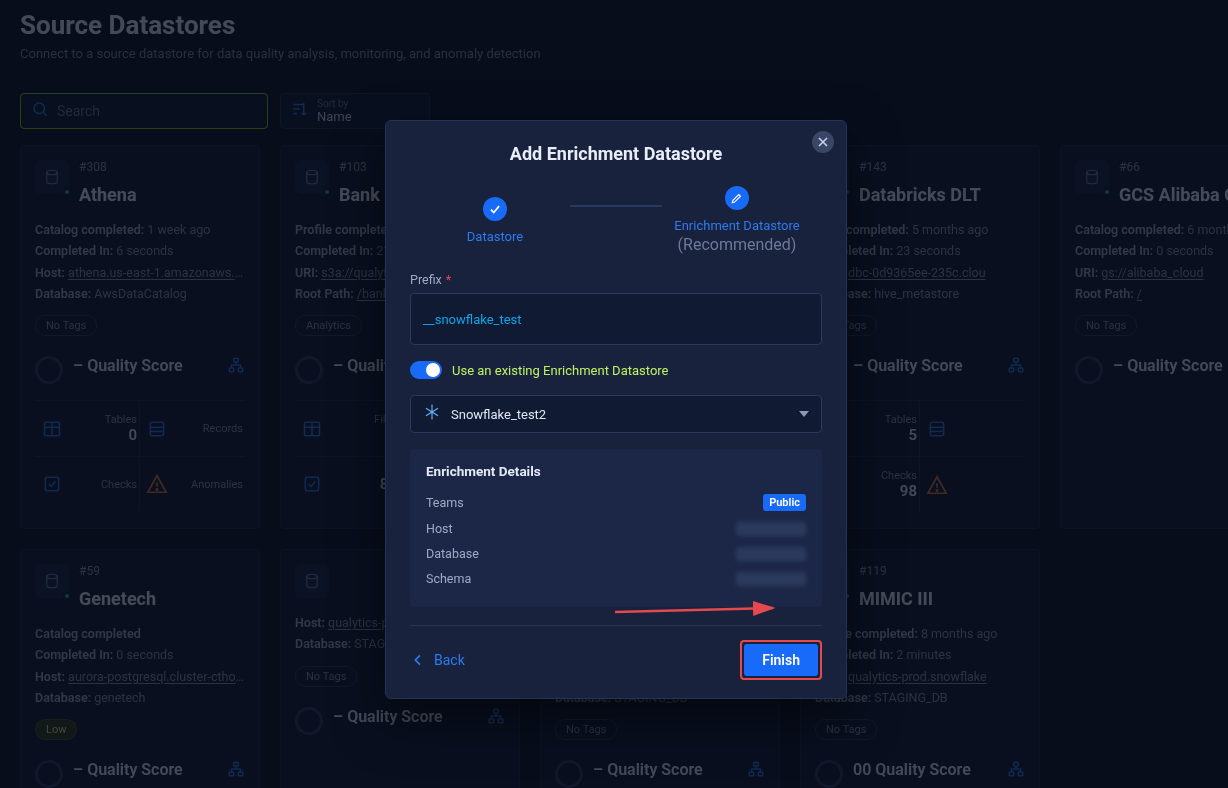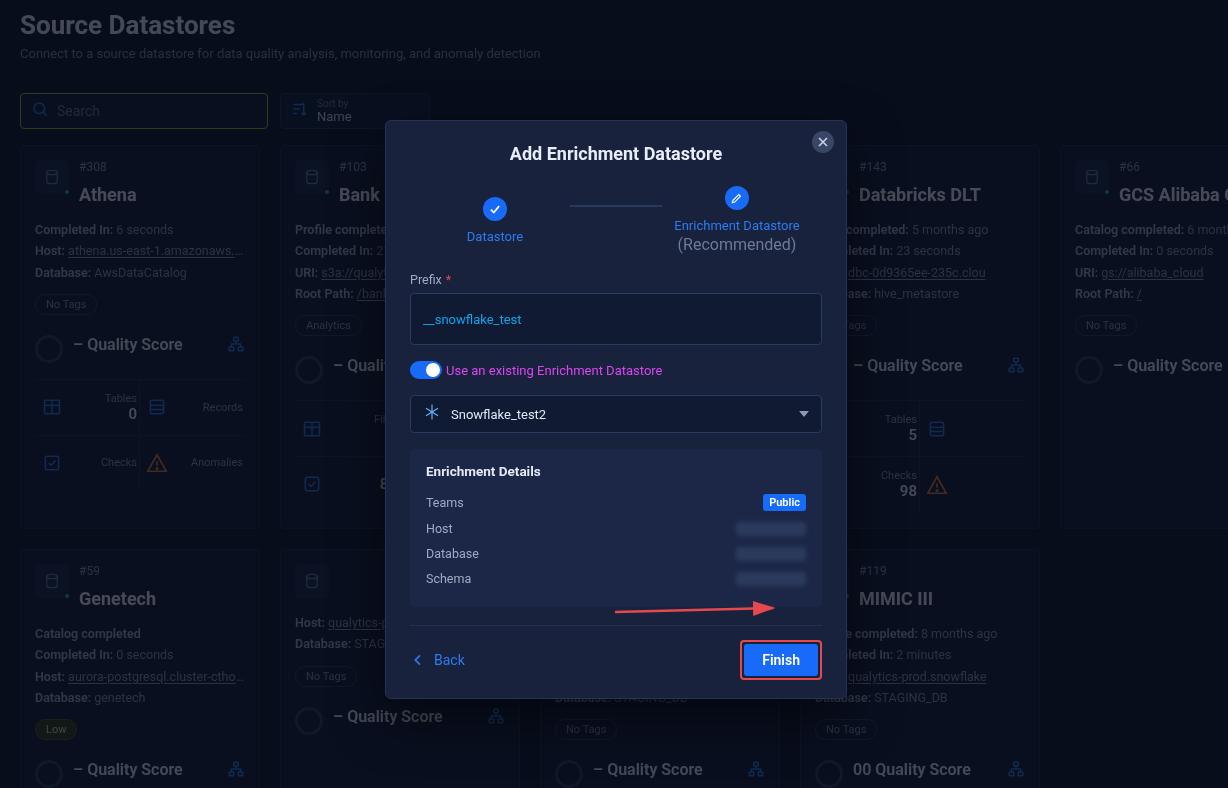--- a/index.html
+++ b/index.html
@@ -67,21 +67,21 @@
   .step .bub { width:24px; height:24px; border-radius:50%; background:#176bf8; display:flex; align-items:center; justify-content:center; color:#fff; }
   .step .bub svg { width:14px; height:14px; }
   .step .slabel { color:#2e7bf0; font-size:13px; margin-top:8px; }
   .step .srec   { color:#6c7a99; font-size:16px; margin-top:2px; }
   .step-line { flex:1; height:2px; background:#2a3a5e; margin-top:-28px; }
 
   .form { padding:18px 24px 0 24px; }
   .flabel { font-size:12.5px; color:#9fabc4; margin-bottom:6px; }
   .flabel .req { color:#e5484d; margin-left:4px; }
   .input { width:100%; height:52px; background:#111a33; border:1px solid #2a3b62; border-radius:4px; color:#0ea5e9; padding:0 12px; font-size:13px; outline:none; }
-  .toggle-row { display:flex; align-items:center; gap:4px; margin-top:16px; font-size:13px; color:#d946ef; }
+  .toggle-row { display:flex; align-items:center; gap:10px; margin-top:16px; font-size:13px; color:#bef264; }
   .toggle { width:32px; height:18px; background:#176bf8; border-radius:9px; position:relative; }
   .toggle .knob { width:14px; height:14px; background:#fff; border-radius:50%; position:absolute; top:2px; right:2px; }
   .select { width:100%; height:38px; margin-top:16px; background:#111a33; border:1px solid #2a3b62; border-radius:4px; display:flex; align-items:center; padding:0 12px; gap:10px; cursor:pointer; }
   .select .snowflake { color:#62b8f6; }
   .select .stxt { color:#dfe6f4; font-size:13px; flex:1; }
   .select .caret { border-left:5px solid transparent; border-right:5px solid transparent; border-top:6px solid #8b98b6; }
   .details { margin-top:16px; background:#1c2748; border-radius:4px; padding:14px 16px 16px 16px; }
   .details h3 { color:#e4eaf5; font-size:13.5px; font-weight:700; margin-bottom:10px; }
   .drow { display:flex; justify-content:space-between; align-items:center; font-size:12.5px; color:#9fabc4; padding:5px 0; }
   .badge { background:#176bf8; color:#fff; font-size:11px; padding:2px 6px; border-radius:3px; font-weight:600; }
@@ -141,20 +141,21 @@
               <path d="M5 6v12c0 1.7 3.1 3 7 3s7-1.3 7-3V6"></path>
             </svg>
         <span class="dot green"></span>
       </div>
       <div class="name-col">
         <div class="idline">#308</div>
         <div class="name">Athena</div>
       </div>
     </div>
     <div class="meta">
+          <div class="line"><b>Catalog completed:</b> 1 week ago</div>
           <div class="line"><b>Completed In:</b> 6 seconds</div>
           <div class="line"><b>Host:</b> <a class="u">athena.us-east-1.amazonaws.com</a></div>
           <div class="line"><b>Database:</b> AwsDataCatalog</div>
         </div>
     <div class="tags-row"><span class="tag">No Tags</span></div>
     <div class="score-row">
       <span class="score-ring"></span>
       <span class="score-txt">–  Quality Score</span>
       <span class="tree-icon"><svg class="sz18" viewBox="0 0 24 24" fill="none" stroke="currentColor" stroke-width="2">
               <rect x="9" y="3" width="6" height="5" rx="1"></rect>

